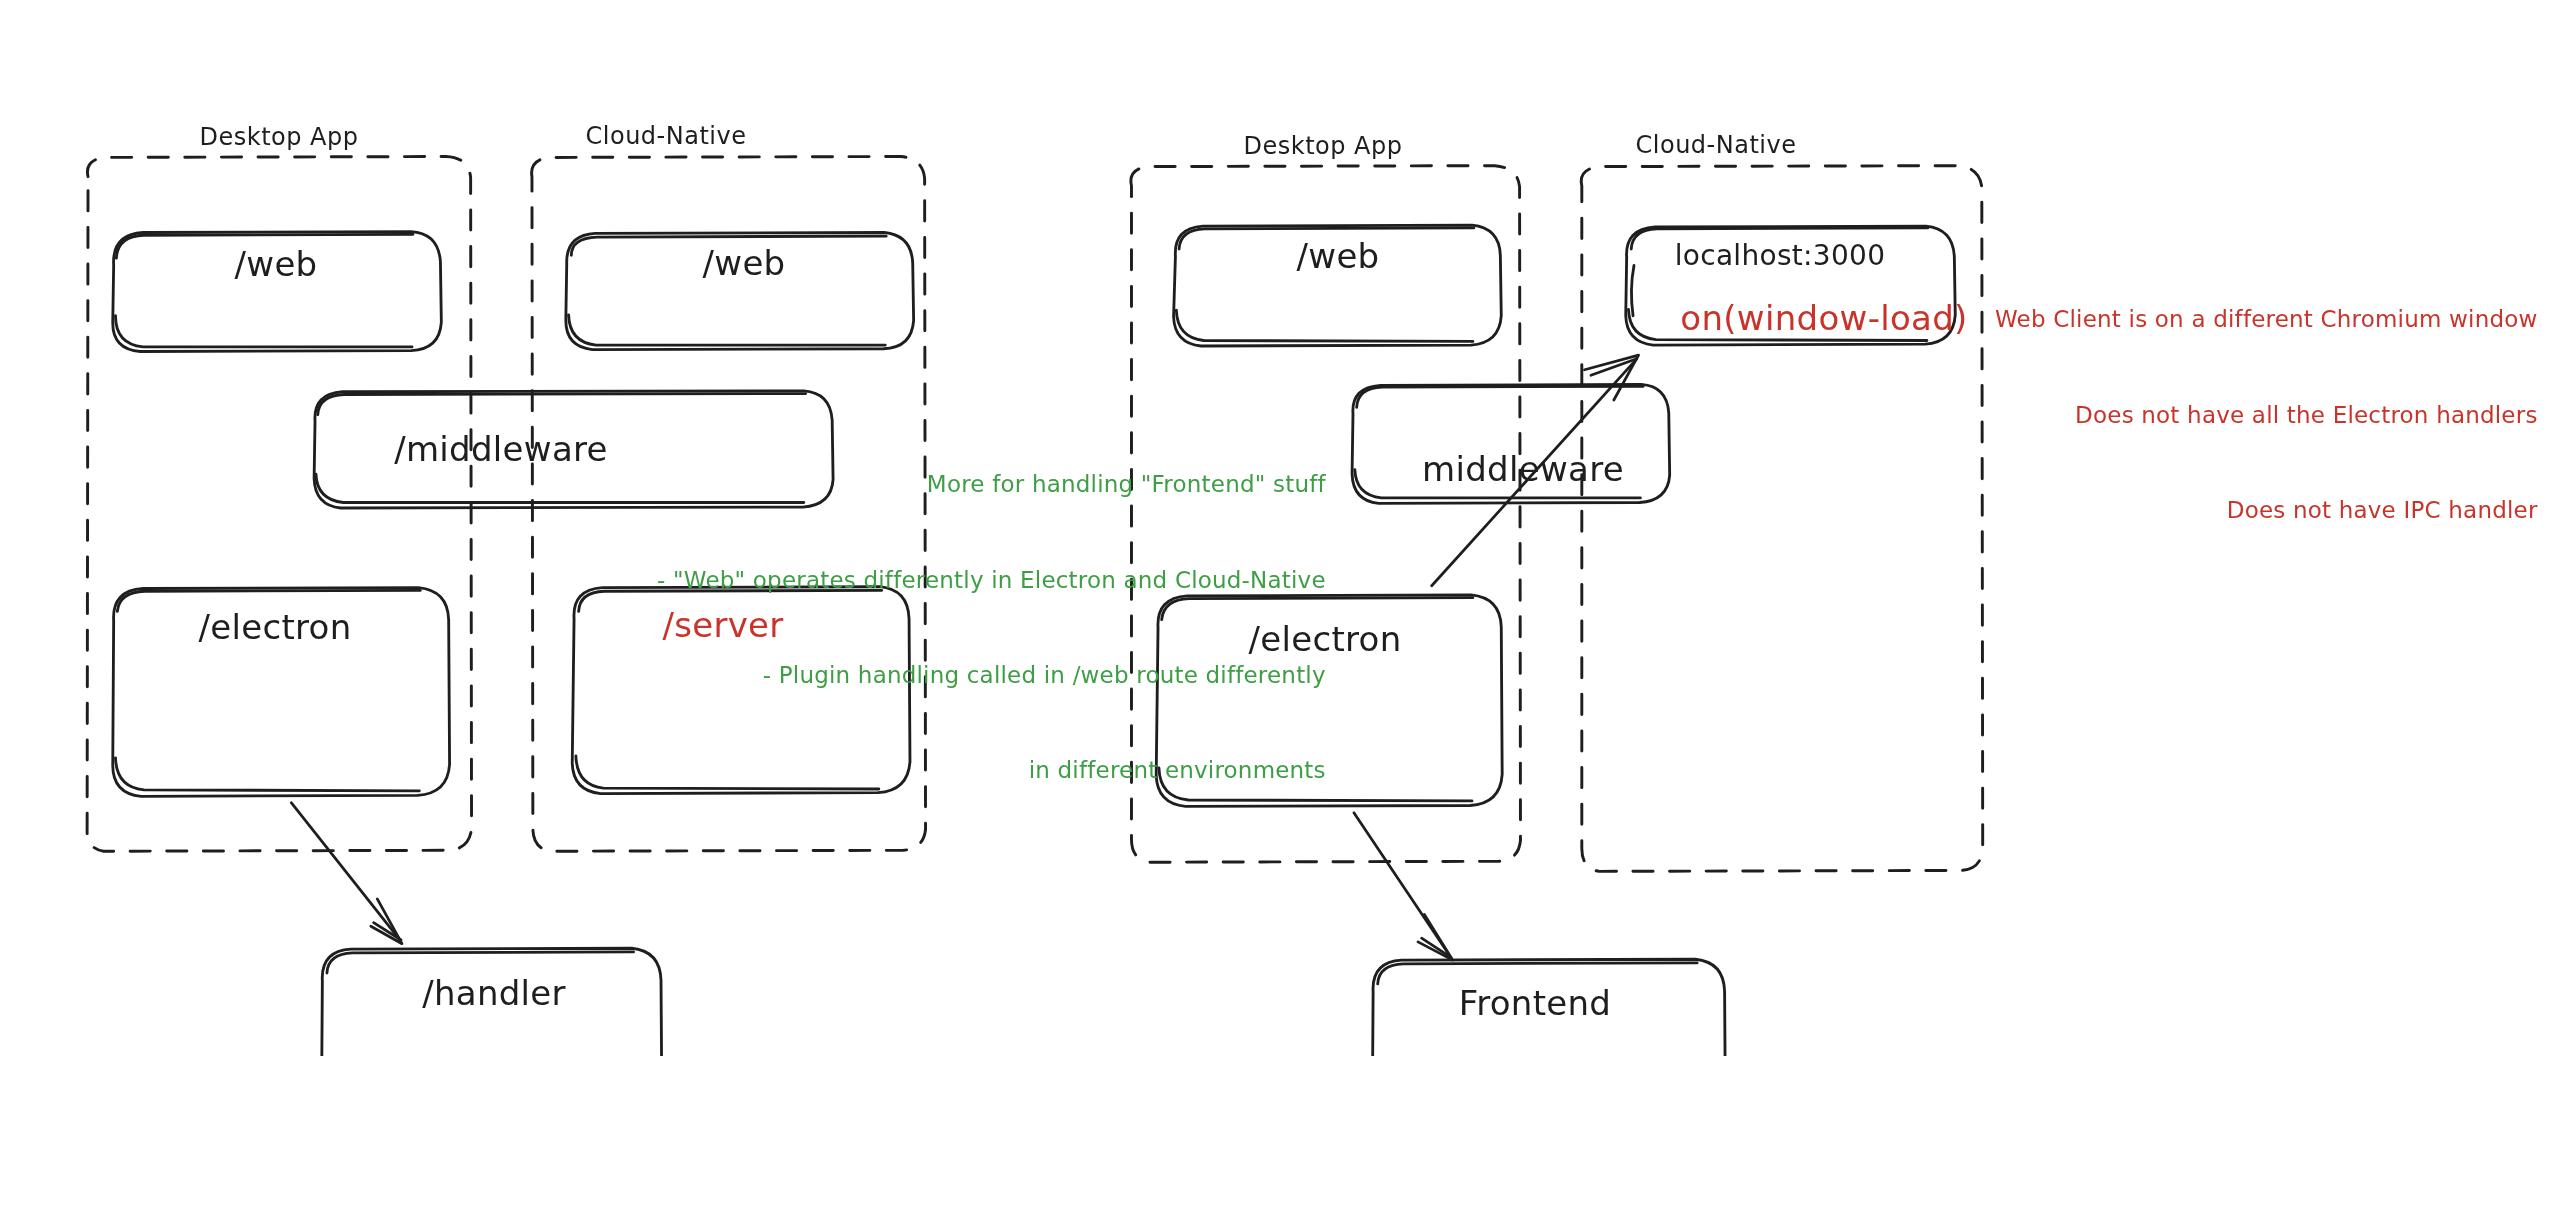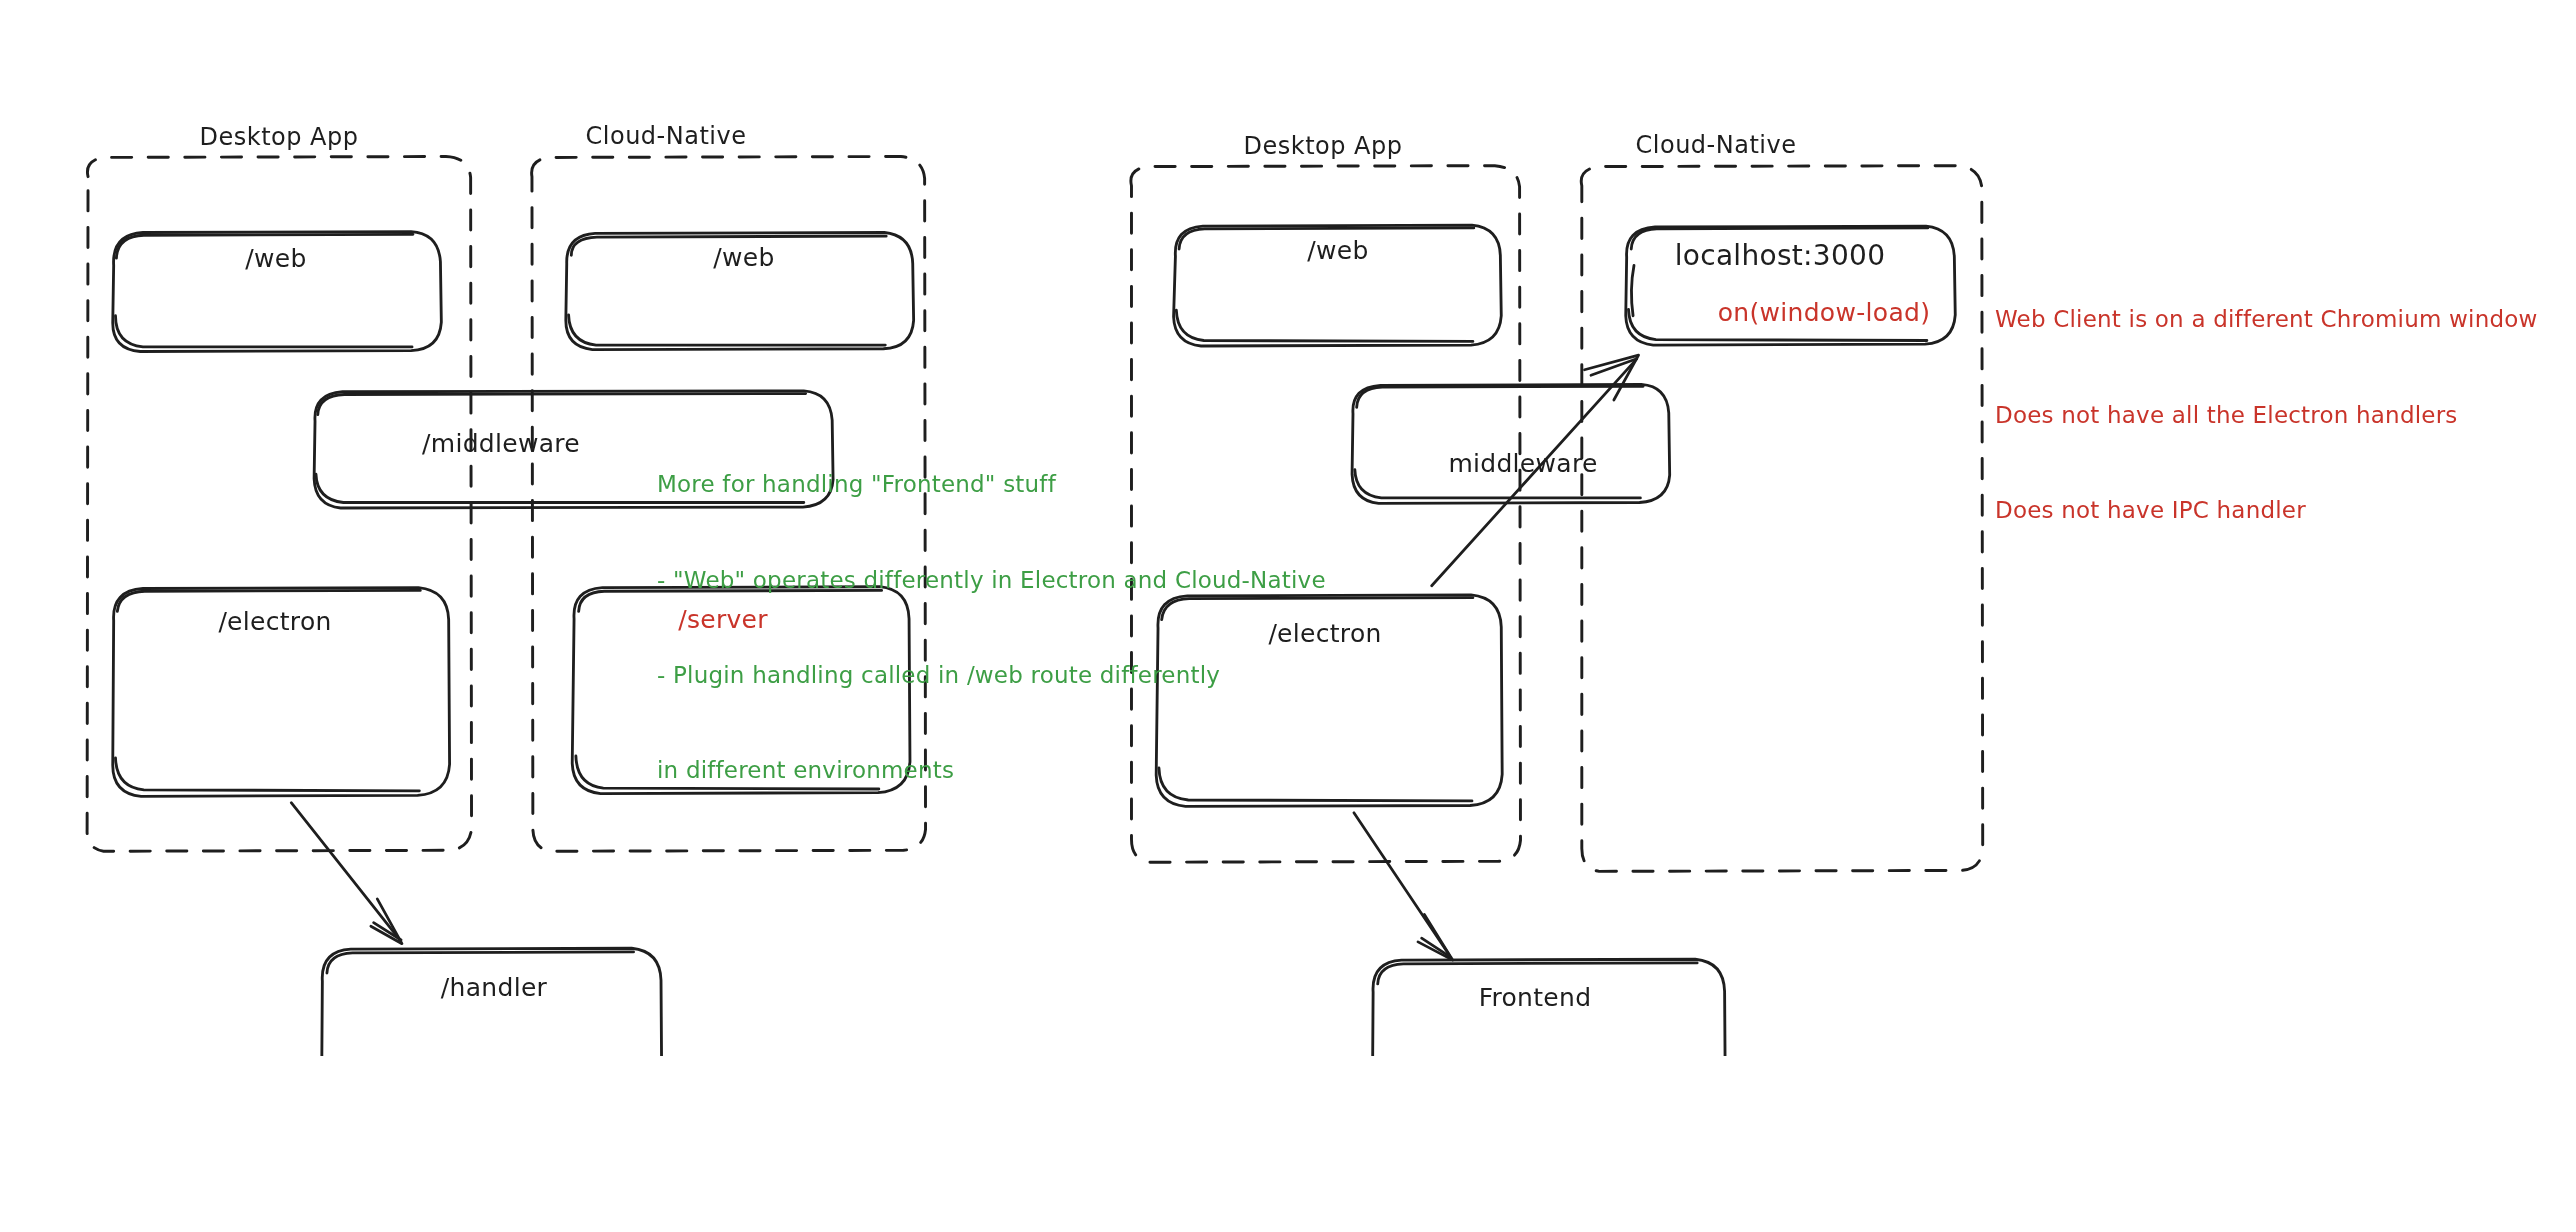--- a/index.html
+++ b/index.html
@@ -30,39 +30,40 @@
     font-family: "DejaVu Sans", sans-serif;
     font-size: 24px;
     color: #1e1e1e;
     white-space: nowrap;
     transform: translateX(-50%);
     letter-spacing: 0.5px;
   }
   .node-label {
     position: absolute;
     font-family: "DejaVu Sans", sans-serif;
-    font-size: 25px;
+    font-size: 34px;
     color: #1e1e1e;
     white-space: nowrap;
     transform: translateX(-50%);
     letter-spacing: 0.3px;
   }
   .node-label.big {
     font-size: 28px;
   }
   .node-label.red {
     color: #c9342a;
   }
   .annot {
     position: absolute;
     font-family: "DejaVu Sans", sans-serif;
     font-size: 23px;
     line-height: 1.38;
     white-space: pre;
     letter-spacing: 0.2px;
+    text-align: right;
   }
   .annot.green { color: #3d9e45; }
   .annot.red   { color: #c9342a; }
   .hit {
     position: absolute;
     background: transparent;
   }
 </style>
 </head>
 <body>

